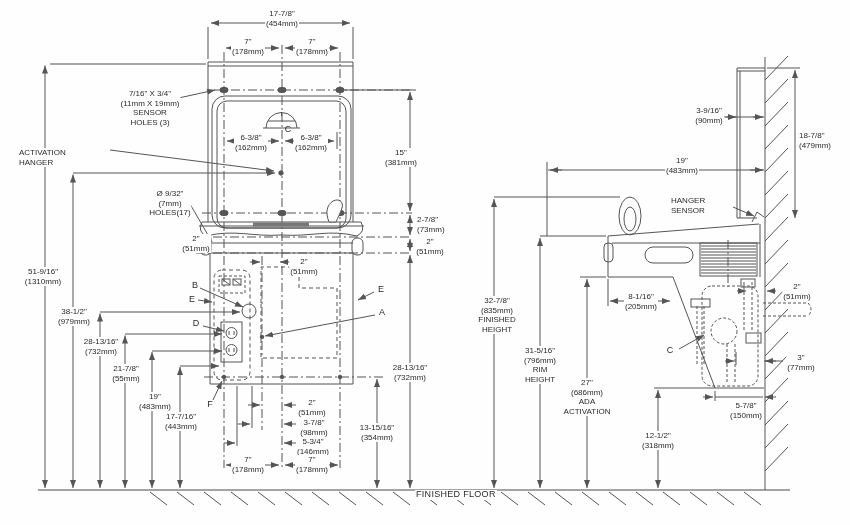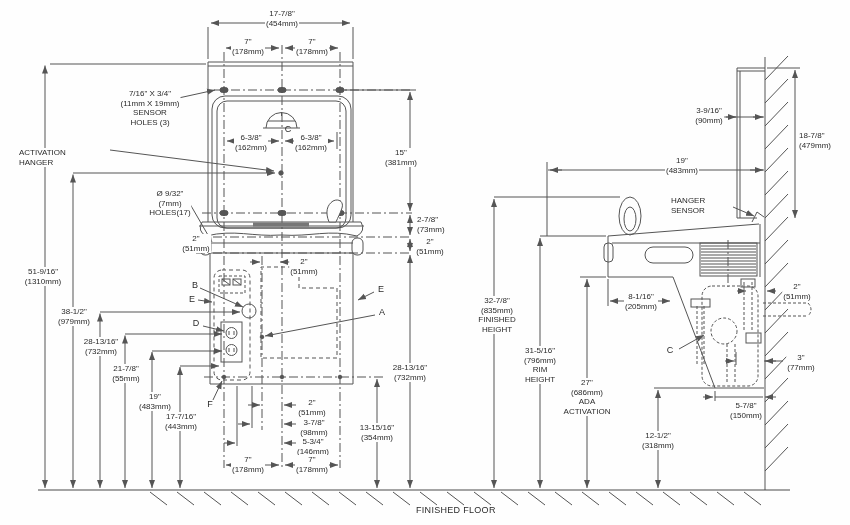--- a/index.html
+++ b/index.html
@@ -443,21 +443,21 @@
       <div>(146mm)</div>
     </div>
 <div class="lb" style="left:248px;top:455px">
       <div>7"</div>
       <div>(178mm)</div>
     </div>
 <div class="lb" style="left:312px;top:455px">
       <div>7"</div>
       <div>(178mm)</div>
     </div>
-<div class="lb la ff" style="left:415px;top:506px">FINISHED FLOOR</div>
+<div class="lb la ff" style="left:415px;top:490px">FINISHED FLOOR</div>
 
 <div class="lb" style="left:709px;top:106px">
       <div>3-9/16"</div>
       <div>(90mm)</div>
     </div>
 <div class="lb la" style="left:798px;top:131px">
       <div>18-7/8"</div>
       <div>(479mm)</div>
     </div>
 <div class="lb" style="left:682px;top:156px">

